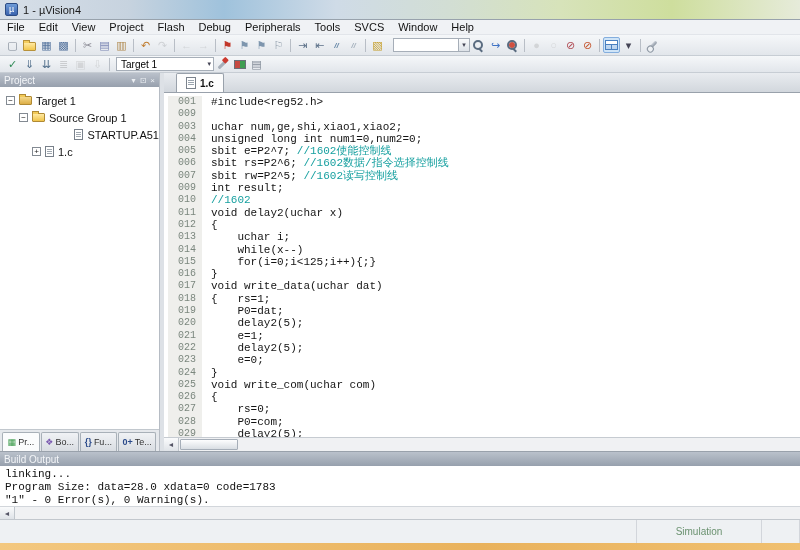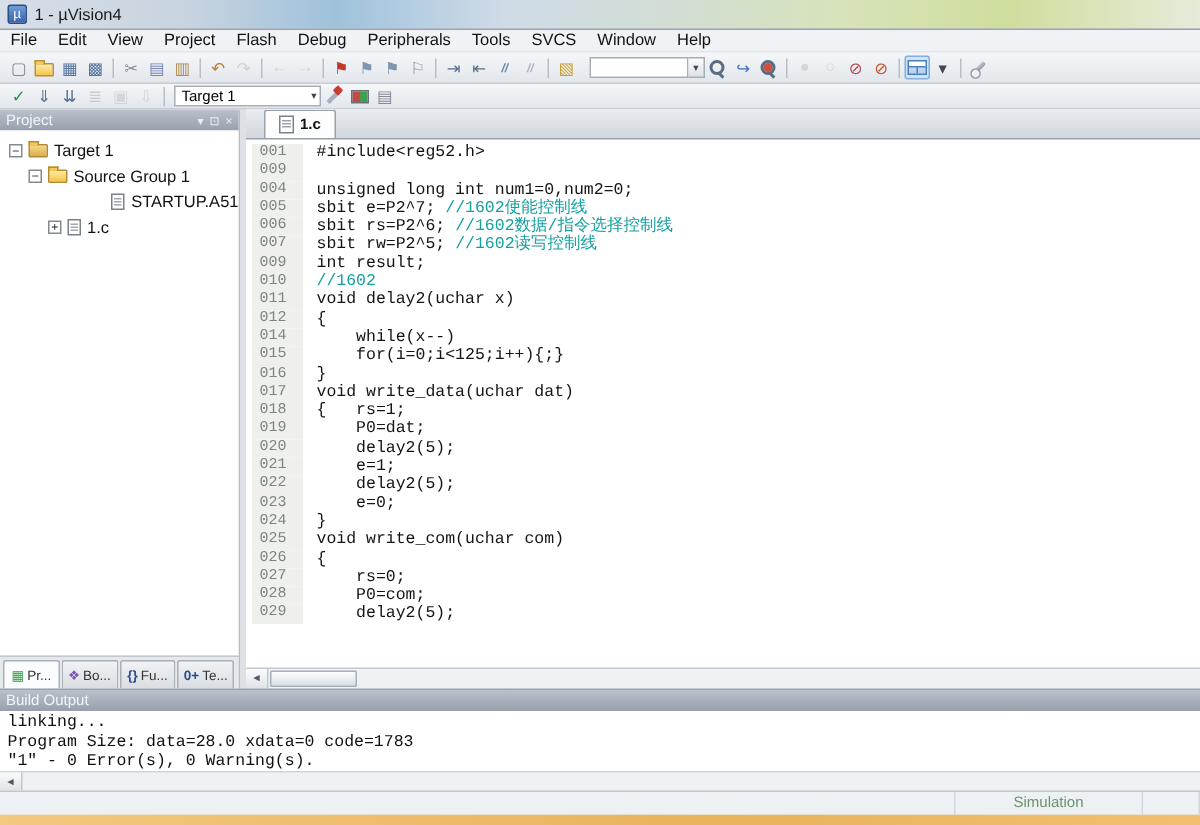--- a/index.html
+++ b/index.html
@@ -103,38 +103,38 @@
   .editor { flex:1; min-width:0; display:flex; flex-direction:column; background:#fff; }
   .tabbar { height:20px; flex:none; display:flex; align-items:flex-end; padding-left:12px;
     background:linear-gradient(#e9ecf0,#d2d7dd); border-bottom:1px solid #99a1ab; }
   .etab { height:19px; display:flex; align-items:center; gap:4px; padding:0 9px;
     background:#fdfdfd; border:1px solid #99a1ab; border-bottom:none; border-radius:2px 2px 0 0;
     font-size:10px; font-weight:bold; color:#111; }
   .code { flex:1; overflow:hidden; font-family:"Liberation Mono","DejaVu Sans Mono",monospace;
     font-size:11px; line-height:12.3px; padding-top:3px; }
   .cl { display:flex; white-space:pre; }
   .ln { width:34px; flex:none; margin-left:4px; background:#efefec; color:#7b877e;
-    text-align:center; padding-right:6px; font-size:10px; }
+    text-align:right; padding-right:6px; font-size:10px; }
   .cd { color:#141414; padding-left:9px; }
   .cm { color:#17a0a0; font-family:Liberation Mono, monospace; }
   .hscroll { height:14px; flex:none; display:flex; align-items:center; background:#f0f1f3; border-top:1px solid #c6cbd1; }
   .hs-btn { width:15px; height:13px; flex:none; display:flex; align-items:center; justify-content:center;
     font-size:7px; color:#556; background:linear-gradient(#fafbfc,#dfe3e8); border-right:1px solid #c0c6cc; }
   .hs-thumb { width:58px; height:11px; margin-left:1px; background:linear-gradient(#fdfdfe,#d9dee3);
     border:1px solid #a6aeb8; border-radius:1px; }
 
   
   .buildpanel { height:68px; flex:none; display:flex; flex-direction:column; border-top:1px solid #99a1ab; }
   .bo-content { flex:1; background:#fff; font-family:"Liberation Mono","DejaVu Sans Mono",monospace;
     font-size:11px; line-height:13px; color:#101010; padding:2px 5px; overflow:hidden; white-space:pre; }
   .bo-scroll { height:13px; flex:none; display:flex; align-items:center; background:#f0f1f3; border-top:1px solid #d2d6db; }
   .bo-scroll .hs-btn { height:12px; }
 
   
-  .statusbar { height:16px; flex:none; display:flex; background:#eef1f3; border-top:1px solid #c2c7cd;
+  .statusbar { height:24px; flex:none; display:flex; background:#eef1f3; border-top:1px solid #c2c7cd;
     font-size:10px; color:#556; }
   .sb-cell { border-right:1px solid #d2d6db; display:flex; align-items:center; justify-content:center; }
   .sb-left { flex:1; }
   .sb-sim { width:125px; color:#6b9270; }
   .sb-right { width:38px; }
   .strip { height:7px; background:linear-gradient(90deg,#f3c87f,#e9b25c 60%,#f0c070); }
 </style>
 </head>
 <body>
 
@@ -353,28 +353,30 @@
     <div class="editor">
       <div class="tabbar">
         <div class="etab">
           <span class="cicon-page"></span>
           <span>1.c</span>
         </div>
       </div>
       <div class="code" id="code">
           <div class="cl"><span class="ln">001</span><span class="cd">#include&lt;reg52.h&gt;</span></div>
           <div class="cl"><span class="ln">009</span></div>
+          <div class="cl"><span class="ln">003</span><span class="cd">uchar num,ge,shi,xiao1,xiao2;</span></div>
           <div class="cl"><span class="ln">004</span><span class="cd">unsigned long int num1=0,num2=0;</span></div>
           <div class="cl"><span class="ln">005</span><span class="cd">sbit e=P2^7; </span><span class="cm">//1602使能控制线</span></div>
           <div class="cl"><span class="ln">006</span><span class="cd">sbit rs=P2^6; </span><span class="cm">//1602数据/指令选择控制线</span></div>
           <div class="cl"><span class="ln">007</span><span class="cd">sbit rw=P2^5; </span><span class="cm">//1602读写控制线</span></div>
           <div class="cl"><span class="ln">009</span><span class="cd">int result;</span></div>
           <div class="cl"><span class="ln">010</span><span class="cd"></span><span class="cm">//1602</span></div>
           <div class="cl"><span class="ln">011</span><span class="cd">void delay2(uchar x)</span></div>
           <div class="cl"><span class="ln">012</span><span class="cd">{</span></div>
+          <div class="cl"><span class="ln">013</span><span class="cd">    uchar i;</span></div>
           <div class="cl"><span class="ln">014</span><span class="cd">    while(x--)</span></div>
           <div class="cl"><span class="ln">015</span><span class="cd">    for(i=0;i&lt;125;i++){;}</span></div>
           <div class="cl"><span class="ln">016</span><span class="cd">}</span></div>
           <div class="cl"><span class="ln">017</span><span class="cd">void write_data(uchar dat)</span></div>
           <div class="cl"><span class="ln">018</span><span class="cd">{   rs=1;</span></div>
           <div class="cl"><span class="ln">019</span><span class="cd">    P0=dat;</span></div>
           <div class="cl"><span class="ln">020</span><span class="cd">    delay2(5);</span></div>
           <div class="cl"><span class="ln">021</span><span class="cd">    e=1;</span></div>
           <div class="cl"><span class="ln">022</span><span class="cd">    delay2(5);</span></div>
           <div class="cl"><span class="ln">023</span><span class="cd">    e=0;</span></div>

